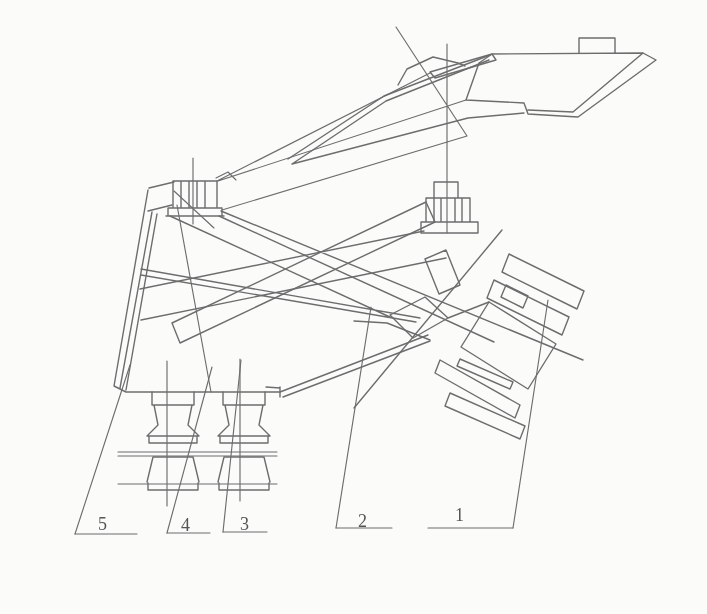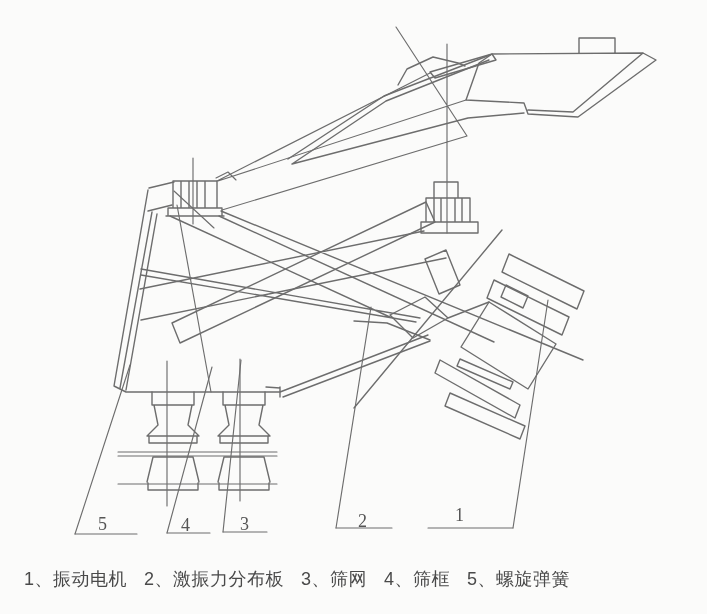--- a/index.html
+++ b/index.html
@@ -140,20 +140,13 @@
            M336,528 L392,528
            M428,528 L513,528"></path>
       <text class="callout-digit" x="98" y="530">5</text>
       <text class="callout-digit" x="181" y="531">4</text>
       <text class="callout-digit" x="240" y="530">3</text>
       <text class="callout-digit" x="358" y="527">2</text>
       <text class="callout-digit" x="455" y="521">1</text>
     </g>
   </svg>
 
-  <div class="caption">
-    <span>1、振动电机</span>
-    <span>2、激振力分布板</span>
-    <span>3、筛网</span>
-    <span>4、筛框</span>
-    <span>5、螺旋弹簧</span>
-  </div>
 </div>
 
 </body></html>

